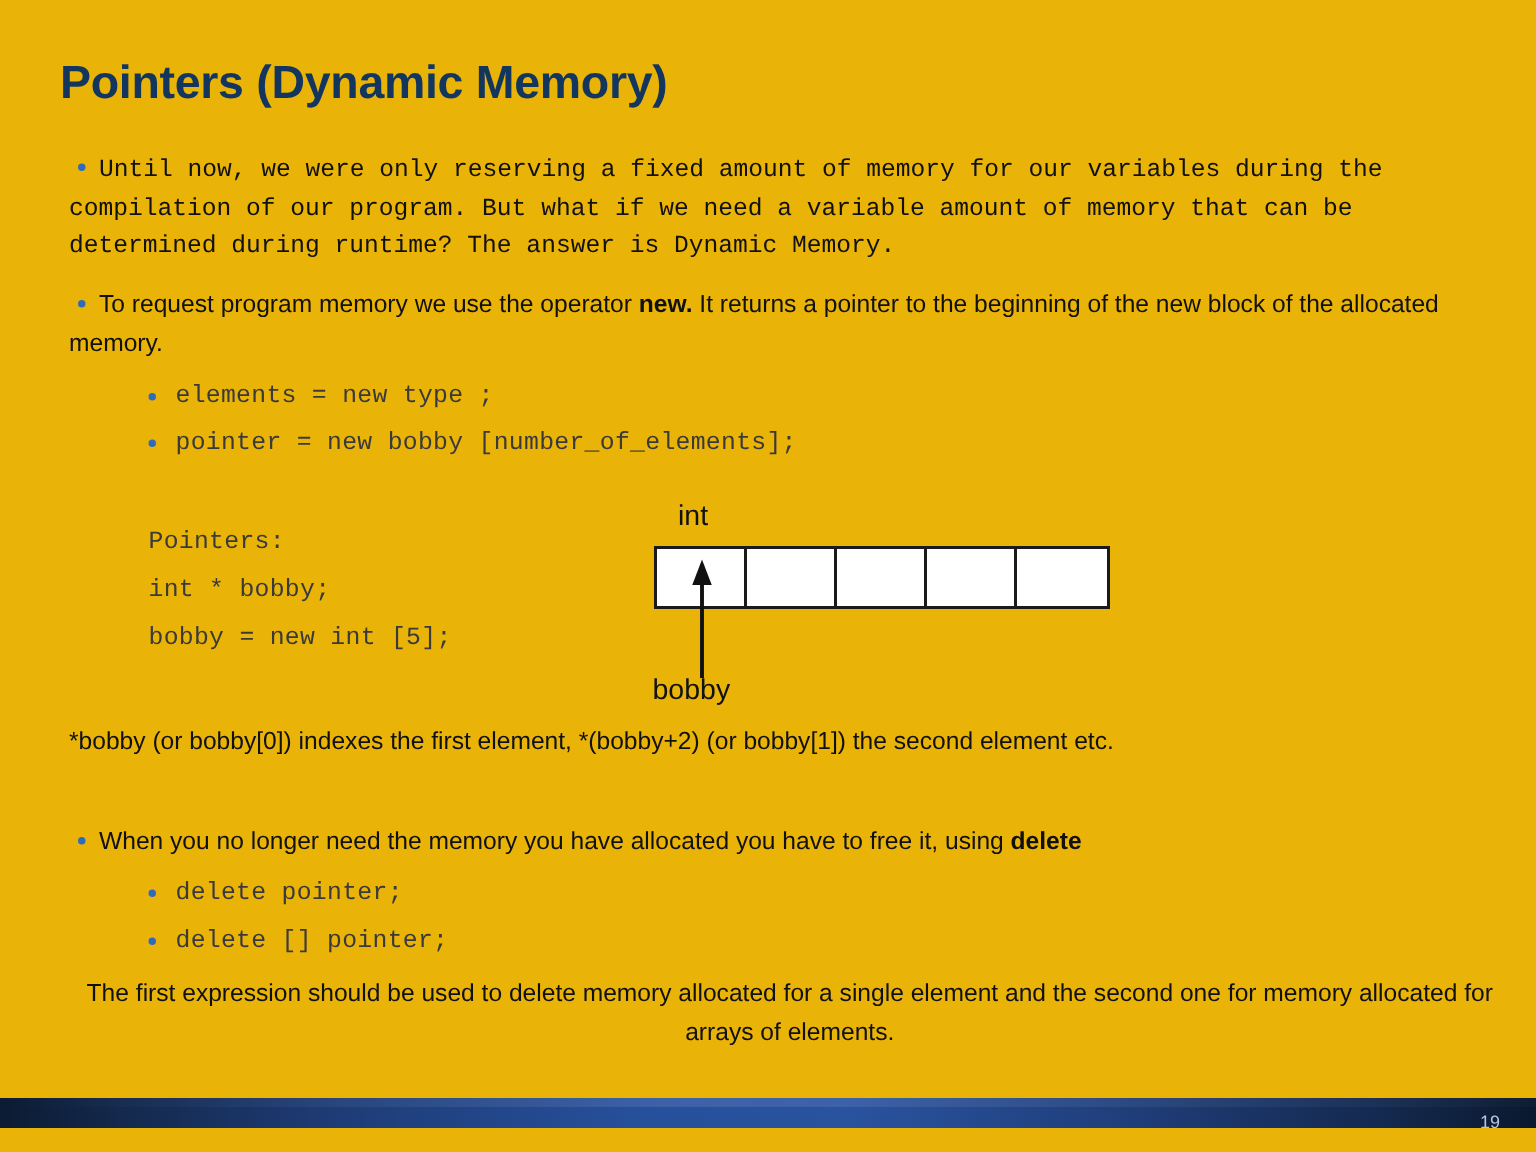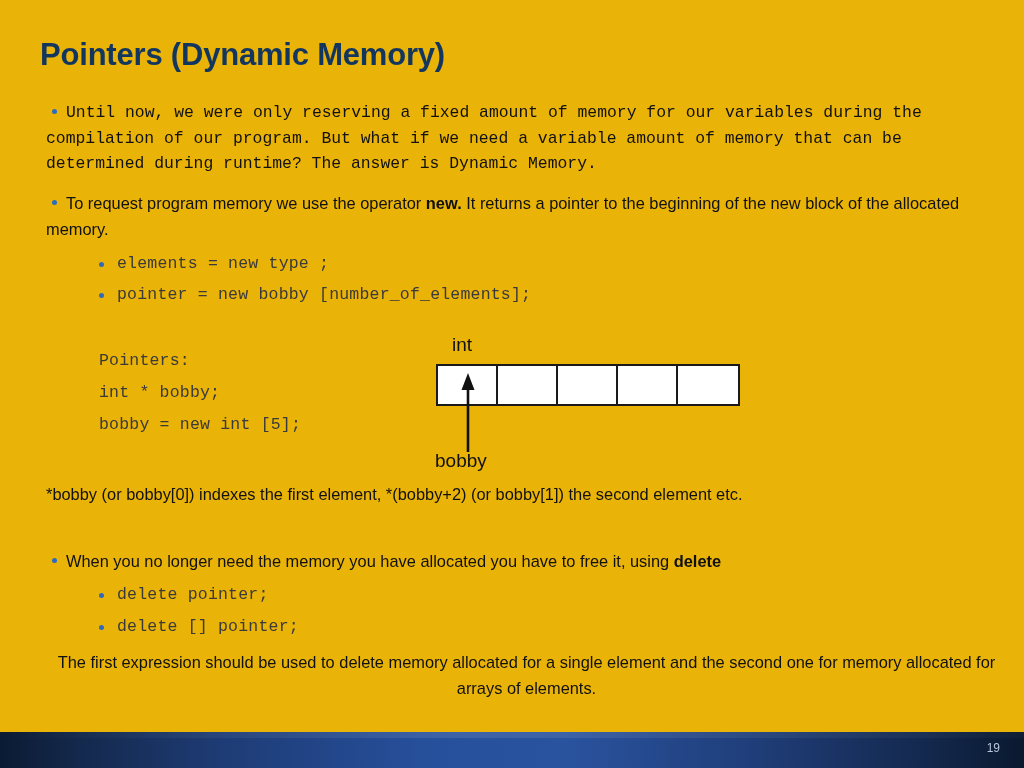--- a/index.html
+++ b/index.html
@@ -126,21 +126,21 @@
     width: 120px;
     height: 95px;
   }
 
   
   .footer-bar {
     position: absolute;
     left: 0;
     top: 732px;
     width: 1024px;
-    height: 36px;
+    height: 20px;
     background: linear-gradient(90deg,
         #0b1b33 0%,
         #14294d 8%,
         #1e3c76 22%,
         #27509c 42%,
         #2a539f 55%,
         #1f3d78 74%,
         #14294f 90%,
         #0a192f 100%);
   }

